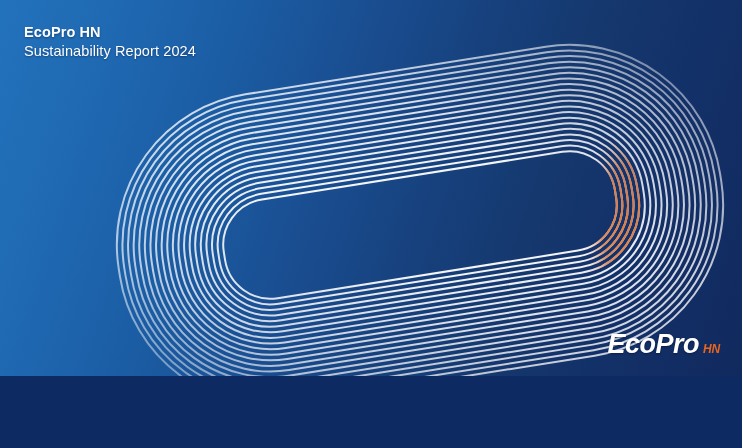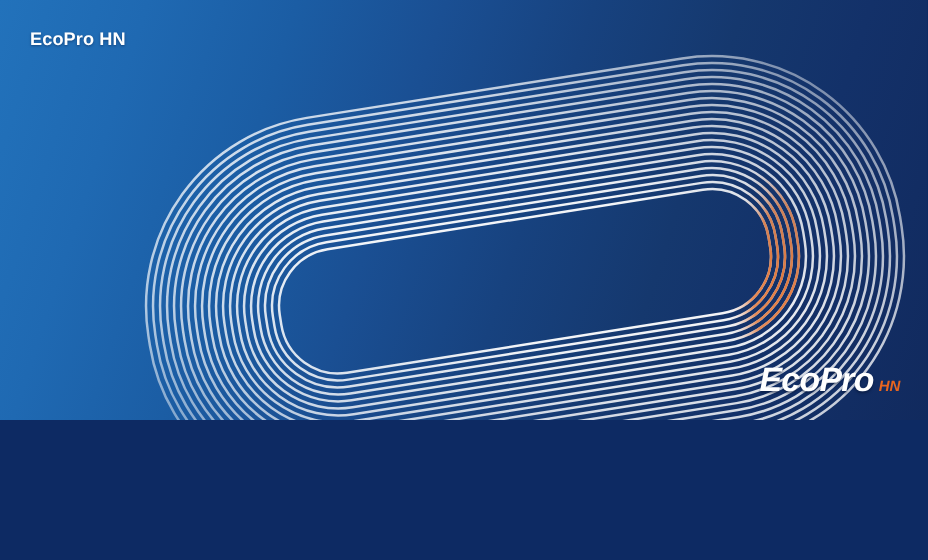--- a/index.html
+++ b/index.html
@@ -8,21 +8,21 @@
     padding: 0;
     background: #0d2a63;
   }
   body {
     font-family: "Liberation Sans", sans-serif;
   }
 
   #cover {
     position: relative;
     width: 742px;
-    height: 336px;
+    height: 376px;
     overflow: hidden;
     
     background:
       linear-gradient(108deg,
         #2272bb 0%,
         #1f69b2 14%,
         #1b5da4 28%,
         #1a4f93 42%,
         #17427f 56%,
         #15386e 70%,
@@ -171,20 +171,21 @@
               <rect x="205.20" y="158.20" width="429.60" height="133.60" rx="62.80" ry="62.80" fill="none" stroke="#e2712f" stroke-width="2" stroke-opacity="0.922"></rect>
               <rect x="199.60" y="152.60" width="440.80" height="144.80" rx="68.40" ry="68.40" fill="none" stroke="#e2712f" stroke-width="2" stroke-opacity="0.912"></rect>
             </g>
         </g>
       </g>
     </g>
   </svg>
 
   <div id="header-text">
     <div id="brand-line">EcoPro HN</div>
+    <div id="report-line">Sustainability Report 2024</div>
   </div>
 
   <div id="logo">
     <span id="logo-ecopro">EcoPro</span>
     <span id="logo-hn">HN</span>
   </div>
 
 </div>
 
 </body></html>

